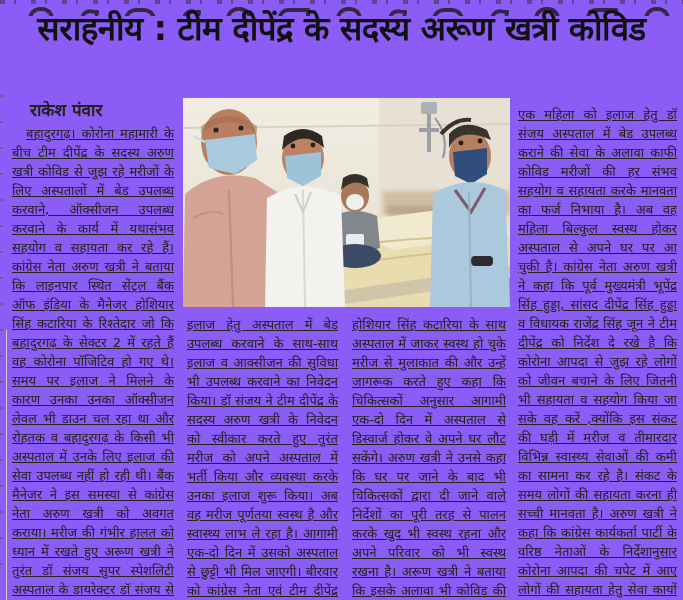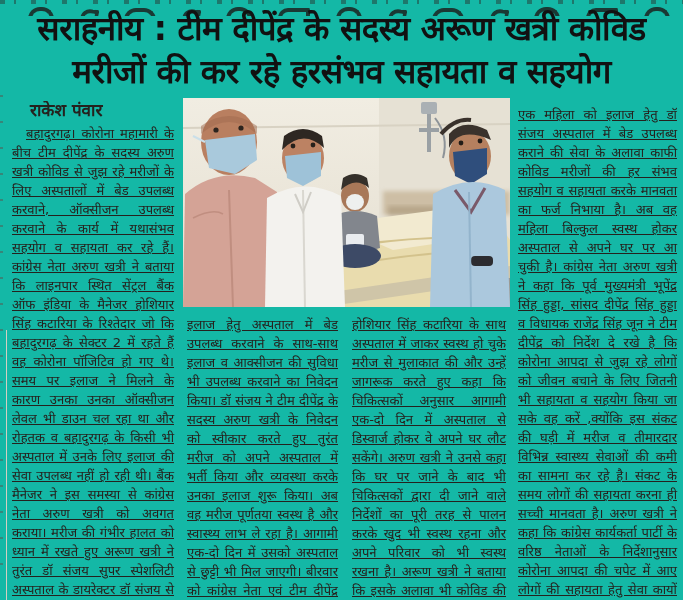--- a/index.html
+++ b/index.html
@@ -3,21 +3,21 @@
 <meta charset="utf-8">
 <style>
   html,body{margin:0;padding:0;}
   body{
     font-family:"DejaVu Sans",sans-serif;
     background:#e9e6df;
   }
   .page{
     position:relative;
     width:683px;height:600px;
-    background:#14b8a6;
+    background:#8b5cf6;
     overflow:hidden;
     color:#1d1b18;
   }
   
   .cut-strip{
     position:absolute;top:0;left:0;right:0;height:6px;
     background:repeating-linear-gradient(90deg,
       #2a2825 0 5px, transparent 5px 14px,
       #2a2825 14px 16px, transparent 16px 31px);
     opacity:.45;
@@ -93,21 +93,20 @@
       <span></span>
       <span></span>
       <span></span>
     <span></span>
   </div>
   <div class="left-edge-marks"></div>
   <div class="left-rule"></div>
 
   <div class="headline">
     <div>सराहनीय : टीम दीपेंद्र के सदस्य अरूण खत्री कोविड</div>
-    <div>मरीजों की कर रहे हरसंभव सहायता व सहयोग</div>
   </div>
 
   <div class="bodycol col1">
     <div class="byline">राकेश पंवार</div>
     <p>बहादुरगढ़। कोरोना महामारी के बीच टीम दीपेंद्र के सदस्य अरुण खत्री कोविड से जुझ रहे मरीजों के लिए अस्पतालों में बेड उपलब्ध करवाने, ऑक्सीजन उपलब्ध करवाने के कार्य में यथासंभव सहयोग व सहायता कर रहे हैं। कांग्रेस नेता अरुण खत्री ने बताया कि लाइनपार स्थित सेंट्रल बैंक ऑफ इंडिया के मैनेजर होशियार सिंह कटारिया के रिश्तेदार जो कि बहादुरगढ़ के सेक्टर 2 में रहते हैं वह कोरोना पॉजिटिव हो गए थे। समय पर इलाज ने मिलने के कारण उनका उनका ऑक्सीजन लेवल भी डाउन चल रहा था और रोहतक व बहादुरगढ़ के किसी भी अस्पताल में उनके लिए इलाज की सेवा उपलब्ध नहीं हो रही थी। बैंक मैनेजर ने इस समस्या से कांग्रेस नेता अरुण खत्री को अवगत कराया। मरीज की गंभीर हालत को ध्यान में रखते हुए अरूण खत्री ने तुरंत डॉ संजय सुपर स्पेशलिटी अस्पताल के डायरेक्टर डॉ संजय से बातचीत कर मरीज की हालत से अवगत कराया व उसे</p>
   </div>
 
   <div class="photo">
     <svg width="327" height="209" viewBox="0 0 327 209" xmlns="http://www.w3.org/2000/svg">
       <defs>

